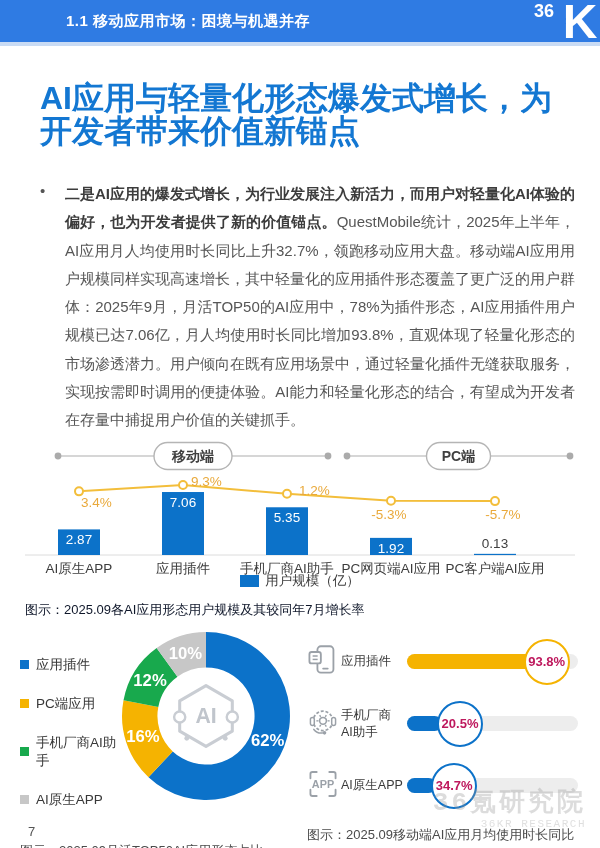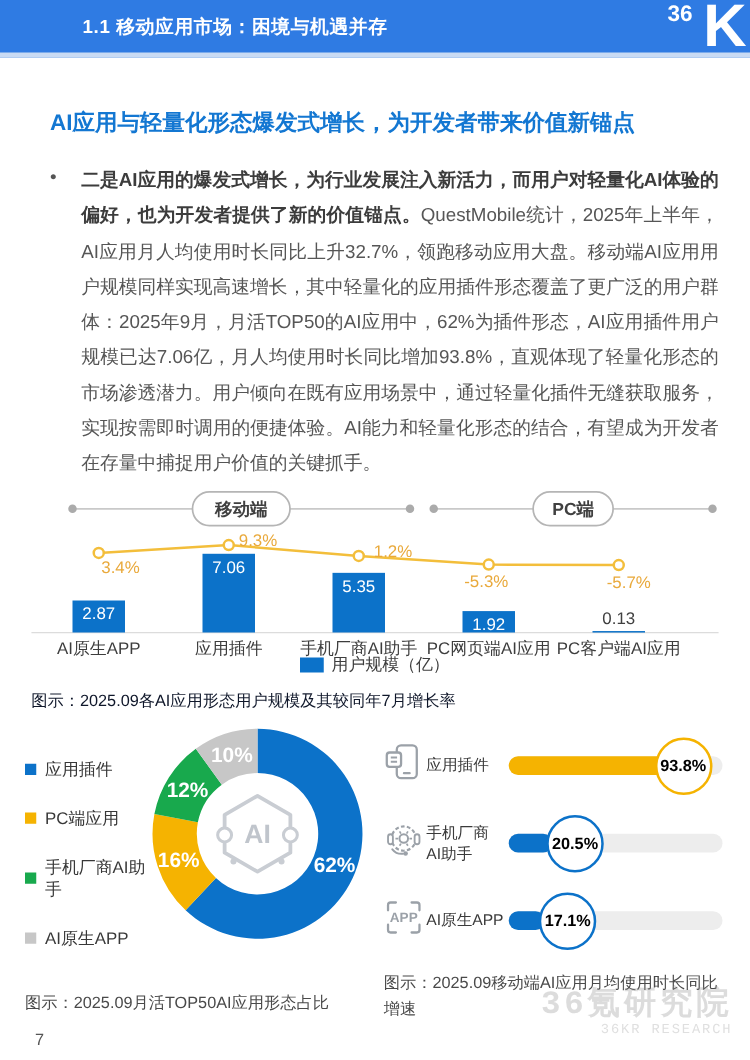--- a/index.html
+++ b/index.html
@@ -7,21 +7,21 @@
   .page{position:relative;width:600px;height:848px;overflow:hidden;background:#fff;}
 
   
   .topbar{height:42px;background:#2F7BE3;border-bottom:4px solid #C9DBF4;position:relative;overflow:hidden;display:flex;align-items:center;}
   .topbar-title{color:#fff;font-weight:bold;font-size:15px;margin-left:66px;letter-spacing:.5px;}
   .logo{position:absolute;right:0;top:0;width:80px;height:42px;}
   .logo-36{position:absolute;right:46px;top:1px;color:#fff;font-weight:bold;font-size:18px;}
   .logo-kr{position:absolute;right:-16px;top:-6px;color:#fff;font-weight:bold;font-size:48px;}
 
   
-  .headline{margin:36px 28px 16px 40px;font-size:18px;line-height:33px;color:#1377D2;font-weight:bold;}
+  .headline{margin:36px 28px 32px 40px;font-size:32px;line-height:33px;color:#1377D2;font-weight:bold;}
 
   
   .para{display:flex;margin:0 25px 0 40px;}
   .bullet{width:25px;font-size:15px;color:#555;padding-top:2px;}
   .ptext{flex:1;font-size:15px;line-height:28.3px;color:#565656;text-align:justify;}
   .ptext b{color:#3C3C3C;}
 
   
   .combo{margin:6px 25px 0;}
   #combo-svg{display:block;}
@@ -39,21 +39,21 @@
   #donut-legend{width:100px;padding-top:26px;}
   .dlegend-item{display:flex;align-items:center;margin-bottom:21px;font-size:13.5px;color:#383838;}
   .dlegend-item .sw{width:9px;height:9px;margin-right:7px;flex:none;}
 
   #hbar-rows{padding-top:4px;}
   .hrow{display:flex;align-items:center;height:56px;margin-bottom:6px;}
   .hicon{width:34px;flex:none;}
   .hlabel{width:62px;flex:none;font-size:12.5px;line-height:1.35;color:#3A3A3A;white-space:nowrap;}
   .track{flex:1;height:15px;background:#EDEDED;border-radius:8px;position:relative;margin-left:4px;margin-right:2px;}
   .fill{height:15px;border-radius:8px;}
-  .badge{position:absolute;top:50%;width:46px;height:46px;border-radius:50%;background:#fff;border:2.5px solid #0C72C9;transform:translate(-50%,-50%);display:flex;align-items:center;justify-content:center;font-weight:bold;font-size:13px;color:#000000;box-sizing:border-box;}
+  .badge{position:absolute;top:50%;width:46px;height:46px;border-radius:50%;background:#fff;border:2.5px solid #0C72C9;transform:translate(-50%,-50%);display:flex;align-items:center;justify-content:center;font-weight:bold;font-size:13px;color:#be185d;box-sizing:border-box;}
   .caption2{margin-top:10px;font-size:13px;color:#4A4A4A;line-height:21px;}
 
   
   #page-num{position:absolute;left:28px;top:824px;font-size:13px;color:#555;}
   .watermark{position:absolute;right:14px;top:788px;text-align:right;pointer-events:none;font-family:Liberation Mono, monospace;}
   .wm-cn{font-size:26px;font-weight:bold;letter-spacing:3px;color:rgba(150,150,150,.33);line-height:30px;}
   .wm-en{font-size:11px;letter-spacing:1.5px;color:rgba(150,150,150,.30);}
 </style>
 </head>
 <body>
@@ -66,21 +66,21 @@
       <span class="logo-36">36</span>
       <span class="logo-kr">Kr</span>
     </div>
   </div>
 
   <div class="headline">AI应用与轻量化形态爆发式增长，为开发者带来价值新锚点</div>
 
   <div class="para">
     <div class="bullet">•</div>
     <div class="ptext">
-      <b>二是AI应用的爆发式增长，为行业发展注入新活力，而用户对轻量化AI体验的偏好，也为开发者提供了新的价值锚点。</b><span>QuestMobile统计，2025年上半年，AI应用月人均使用时长同比上升32.7%，领跑移动应用大盘。移动端AI应用用户规模同样实现高速增长，其中轻量化的应用插件形态覆盖了更广泛的用户群体：2025年9月，月活TOP50的AI应用中，62%为插件形态，AI应用插件用户规模已达7.06亿，月人均使用时长同比增加93.8%，直观体现了轻量化形态的市场渗透潜力。用户倾向在既有应用场景中，通过轻量化插件无缝获取服务，实现按需即时调用的便捷体验。AI能力和轻量化形态的结合，有望成为开发者在存量中捕捉用户价值的关键抓手。</span>
+      <b>二是AI应用的爆发式增长，为行业发展注入新活力，而用户对轻量化AI体验的偏好，也为开发者提供了新的价值锚点。</b><span>QuestMobile统计，2025年上半年，AI应用月人均使用时长同比上升32.7%，领跑移动应用大盘。移动端AI应用用户规模同样实现高速增长，其中轻量化的应用插件形态覆盖了更广泛的用户群体：2025年9月，月活TOP50的AI应用中，78%为插件形态，AI应用插件用户规模已达7.06亿，月人均使用时长同比增加93.8%，直观体现了轻量化形态的市场渗透潜力。用户倾向在既有应用场景中，通过轻量化插件无缝获取服务，实现按需即时调用的便捷体验。AI能力和轻量化形态的结合，有望成为开发者在存量中捕捉用户价值的关键抓手。</span>
     </div>
   </div>
 
   <div class="combo">
     <svg id="combo-svg" width="550" height="140" viewBox="0 0 550 140">
         <line x1="33" y1="15" x2="303" y2="15" stroke="#C9C9C9" stroke-width="1.4"></line>
         <circle cx="33" cy="15" r="3.4" fill="#ABABAB"></circle>
         <circle cx="303" cy="15" r="3.4" fill="#ABABAB"></circle>
         <rect x="129" y="1.5" width="78" height="27" rx="13.5" fill="#fff" stroke="#B5B5B5" stroke-width="1.4"></rect>
         <text x="168" y="20" text-anchor="middle" font-size="14" font-weight="bold" fill="#404040">移动端</text>
@@ -216,21 +216,21 @@
                   <path d="M3 8 V4.2 Q3 2.5 4.8 2.5 H8.5"></path>
                   <path d="M19.5 2.5 H23.2 Q25 2.5 25 4.2 V8"></path>
                   <path d="M25 18 V21.8 Q25 23.5 23.2 23.5 H19.5"></path>
                   <path d="M8.5 23.5 H4.8 Q3 23.5 3 21.8 V18"></path>
                 </g>
                 <text x="14" y="16.5" text-anchor="middle" font-size="9.5" font-weight="bold" fill="#9BA1A8" font-family="Liberation Sans, sans-serif">APP</text>
               </svg></div>
             <div class="hlabel">AI原生APP</div>
             <div class="track">
               <div class="fill" style="width:17.1%;background:#0C72C9"></div>
-              <div class="badge" style="border-color:#0C72C9;left:calc(17.1% + 18px)">17.1%</div>
+              <div class="badge" style="border-color:#0C72C9;left:calc(17.1% + 18px)">34.7%</div>
             </div>
           </div>
         </div>
       <div class="caption2">
         <div>图示：2025.09移动端AI应用月均使用时长同比增速</div>
 
       </div>
     </div>
   </div>
 

